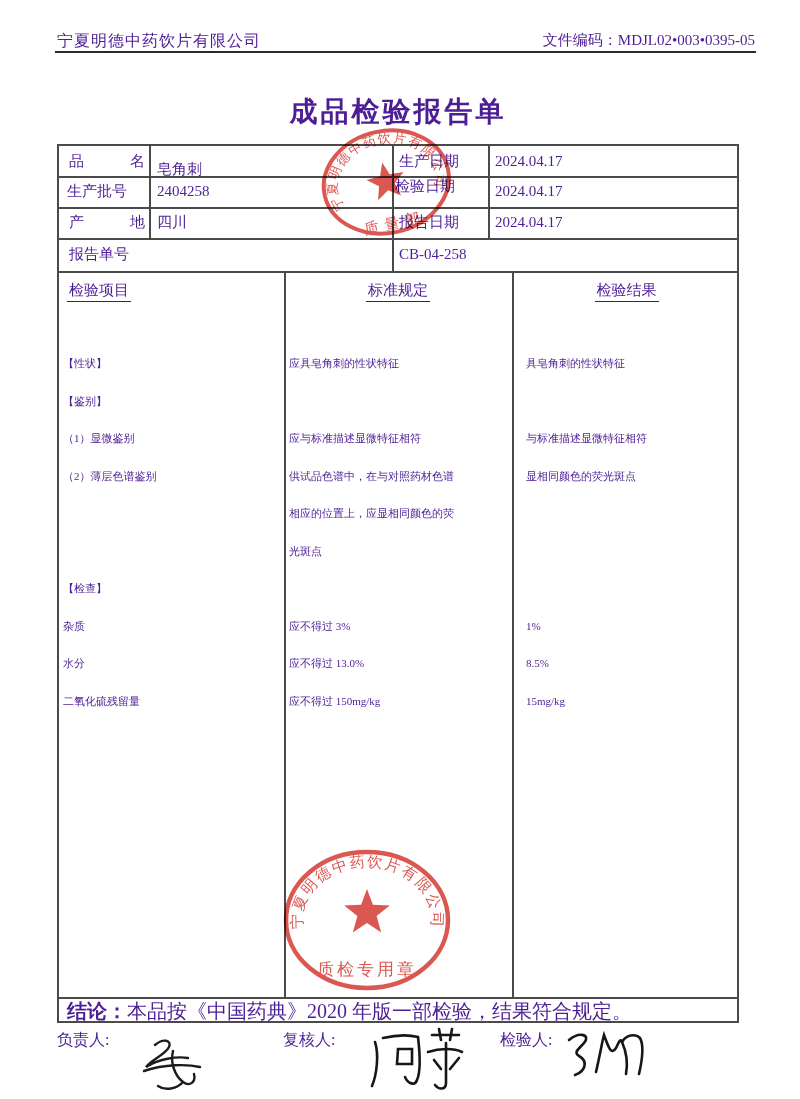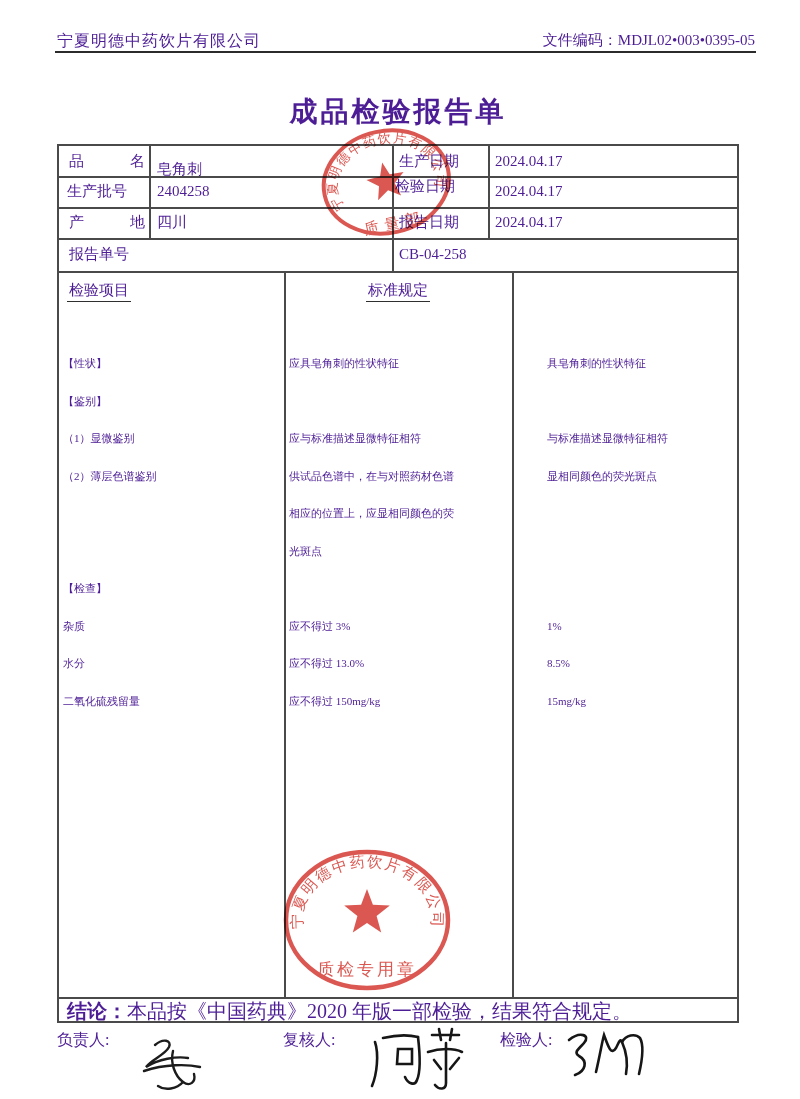--- a/index.html
+++ b/index.html
@@ -82,20 +82,21 @@
     </div>
     <div class="cell vc" style="left:98px;top:61px;height:31px">四川</div>
     <div class="cell vc" style="left:340px;top:61px;height:31px">报告日期</div>
     <div class="cell vc" style="left:436px;top:61px;height:31px">2024.04.17</div>
 
     <div class="cell vc" style="left:10px;top:92px;height:33px">报告单号</div>
     <div class="cell vc" style="left:340px;top:92px;height:33px">CB-04-258</div>
 
     <div class="colhead" style="left:8px;top:135px"><span>检验项目</span></div>
     <div class="colhead" style="left:225px;top:135px;width:228px;text-align:center"><span>标准规定</span></div>
+    <div class="colhead" style="left:453px;top:135px;width:229px;text-align:center"><span>检验结果</span></div>
 
     <div class="lines" style="left:4px">
       <div>【性状】</div>
       <div>【鉴别】</div>
       <div>（1）显微鉴别</div>
       <div>（2）薄层色谱鉴别</div>
       <div></div>
       <div></div>
       <div>【检查】</div>
       <div>杂质</div>
@@ -109,21 +110,21 @@
       <div>应与标准描述显微特征相符</div>
       <div>供试品色谱中，在与对照药材色谱</div>
       <div>相应的位置上，应显相同颜色的荧</div>
       <div>光斑点</div>
       <div></div>
       <div>应不得过 3%</div>
       <div>应不得过 13.0%</div>
       <div>应不得过 150mg/kg</div>
     </div>
 
-    <div class="lines" style="left:488px">
+    <div class="lines" style="left:467px">
       <div>具皂角刺的性状特征</div>
       <div></div>
       <div>与标准描述显微特征相符</div>
       <div>显相同颜色的荧光斑点</div>
       <div></div>
       <div></div>
       <div></div>
       <div>1%</div>
       <div>8.5%</div>
       <div>15mg/kg</div>

